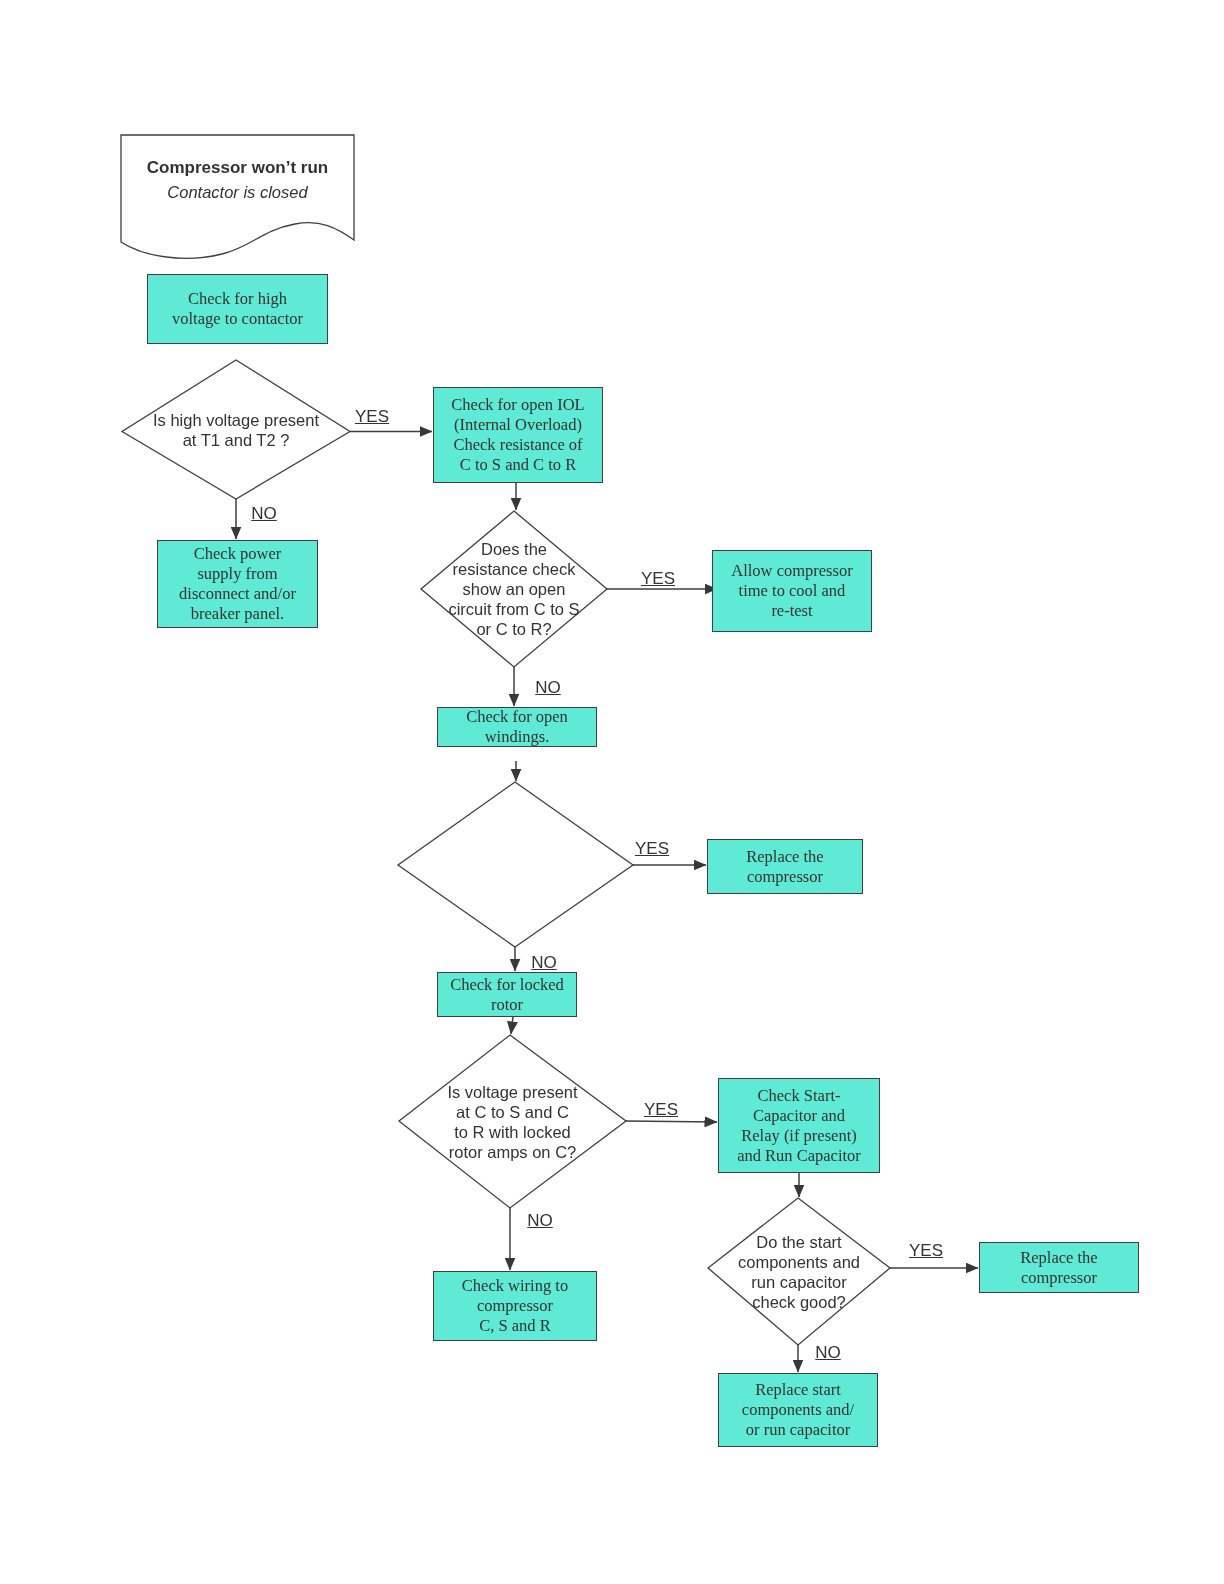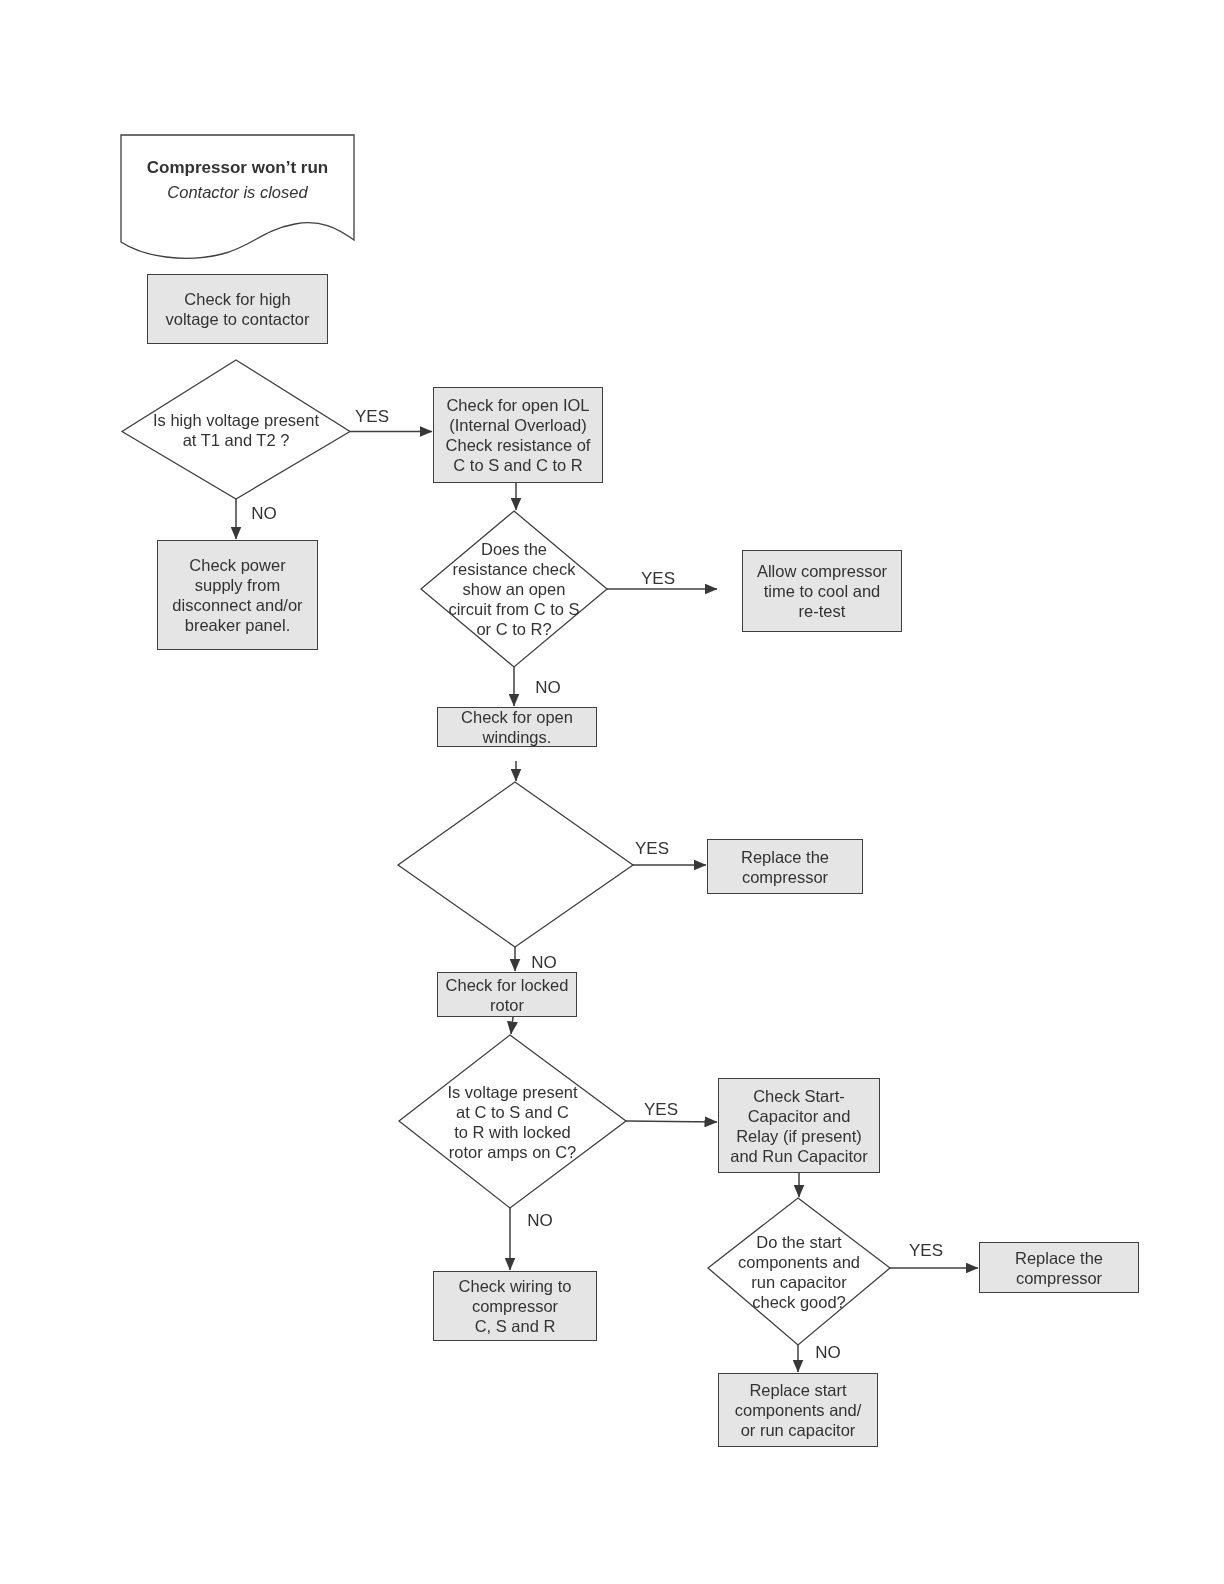--- a/index.html
+++ b/index.html
@@ -6,25 +6,25 @@
   .page{
     position:relative;width:1224px;height:1584px;background:#ffffff;overflow:hidden;
     font-family:"Liberation Sans","DejaVu Sans",sans-serif;color:#333333;
   }
   svg.layer{position:absolute;left:0;top:0;}
   .node{
     position:absolute;display:flex;align-items:center;justify-content:center;
     text-align:center;white-space:pre-line;font-size:16.5px;line-height:20px;
     box-sizing:border-box;
   }
-  .rect-node{border:1.5px solid #3f3f3f;background:#e5e5e5;}
+  .rect-node{border:1.5px solid #3f3f3f;background:#5eead4;font-family:Liberation Serif, serif;}
   .diamond-label{background:transparent;}
   .elabel{
     position:absolute;transform:translate(-50%,-50%);
-    font-size:17px;line-height:18px;white-space:nowrap;
+    font-size:17px;line-height:18px;white-space:nowrap;text-decoration:underline;
   }
   .doc-text{
     position:absolute;left:121px;top:135px;width:233px;
     display:flex;flex-direction:column;align-items:center;
     padding-top:23px;gap:4px;text-align:left;
   }
   .doc-heading{font-weight:bold;font-size:17px;line-height:20px;}
   .doc-sub{font-size:16.5px;line-height:20px;font-style:italic;}
 </style>
 </head>
@@ -80,28 +80,28 @@
 voltage to contactor</span>
   </div>
 
   <div class="node rect-node" style="left:433px;top:387px;width:170px;height:96px">
     <span>Check for open IOL
 (Internal Overload)
 Check resistance of
 C to S and C to R</span>
   </div>
 
-  <div class="node rect-node" style="left:157px;top:540px;width:161px;height:110px">
+  <div class="node rect-node" style="left:157px;top:540px;width:161px;height:88px">
     <span>Check power
 supply from
 disconnect and/or
 breaker panel.</span>
   </div>
 
-  <div class="node rect-node" style="left:742px;top:550px;width:160px;height:82px">
+  <div class="node rect-node" style="left:712px;top:550px;width:160px;height:82px">
     <span>Allow compressor
 time to cool and
 re-test</span>
   </div>
 
   <div class="node rect-node" style="left:437px;top:707px;width:160px;height:40px">
     <span>Check for open
 windings.</span>
   </div>
 

